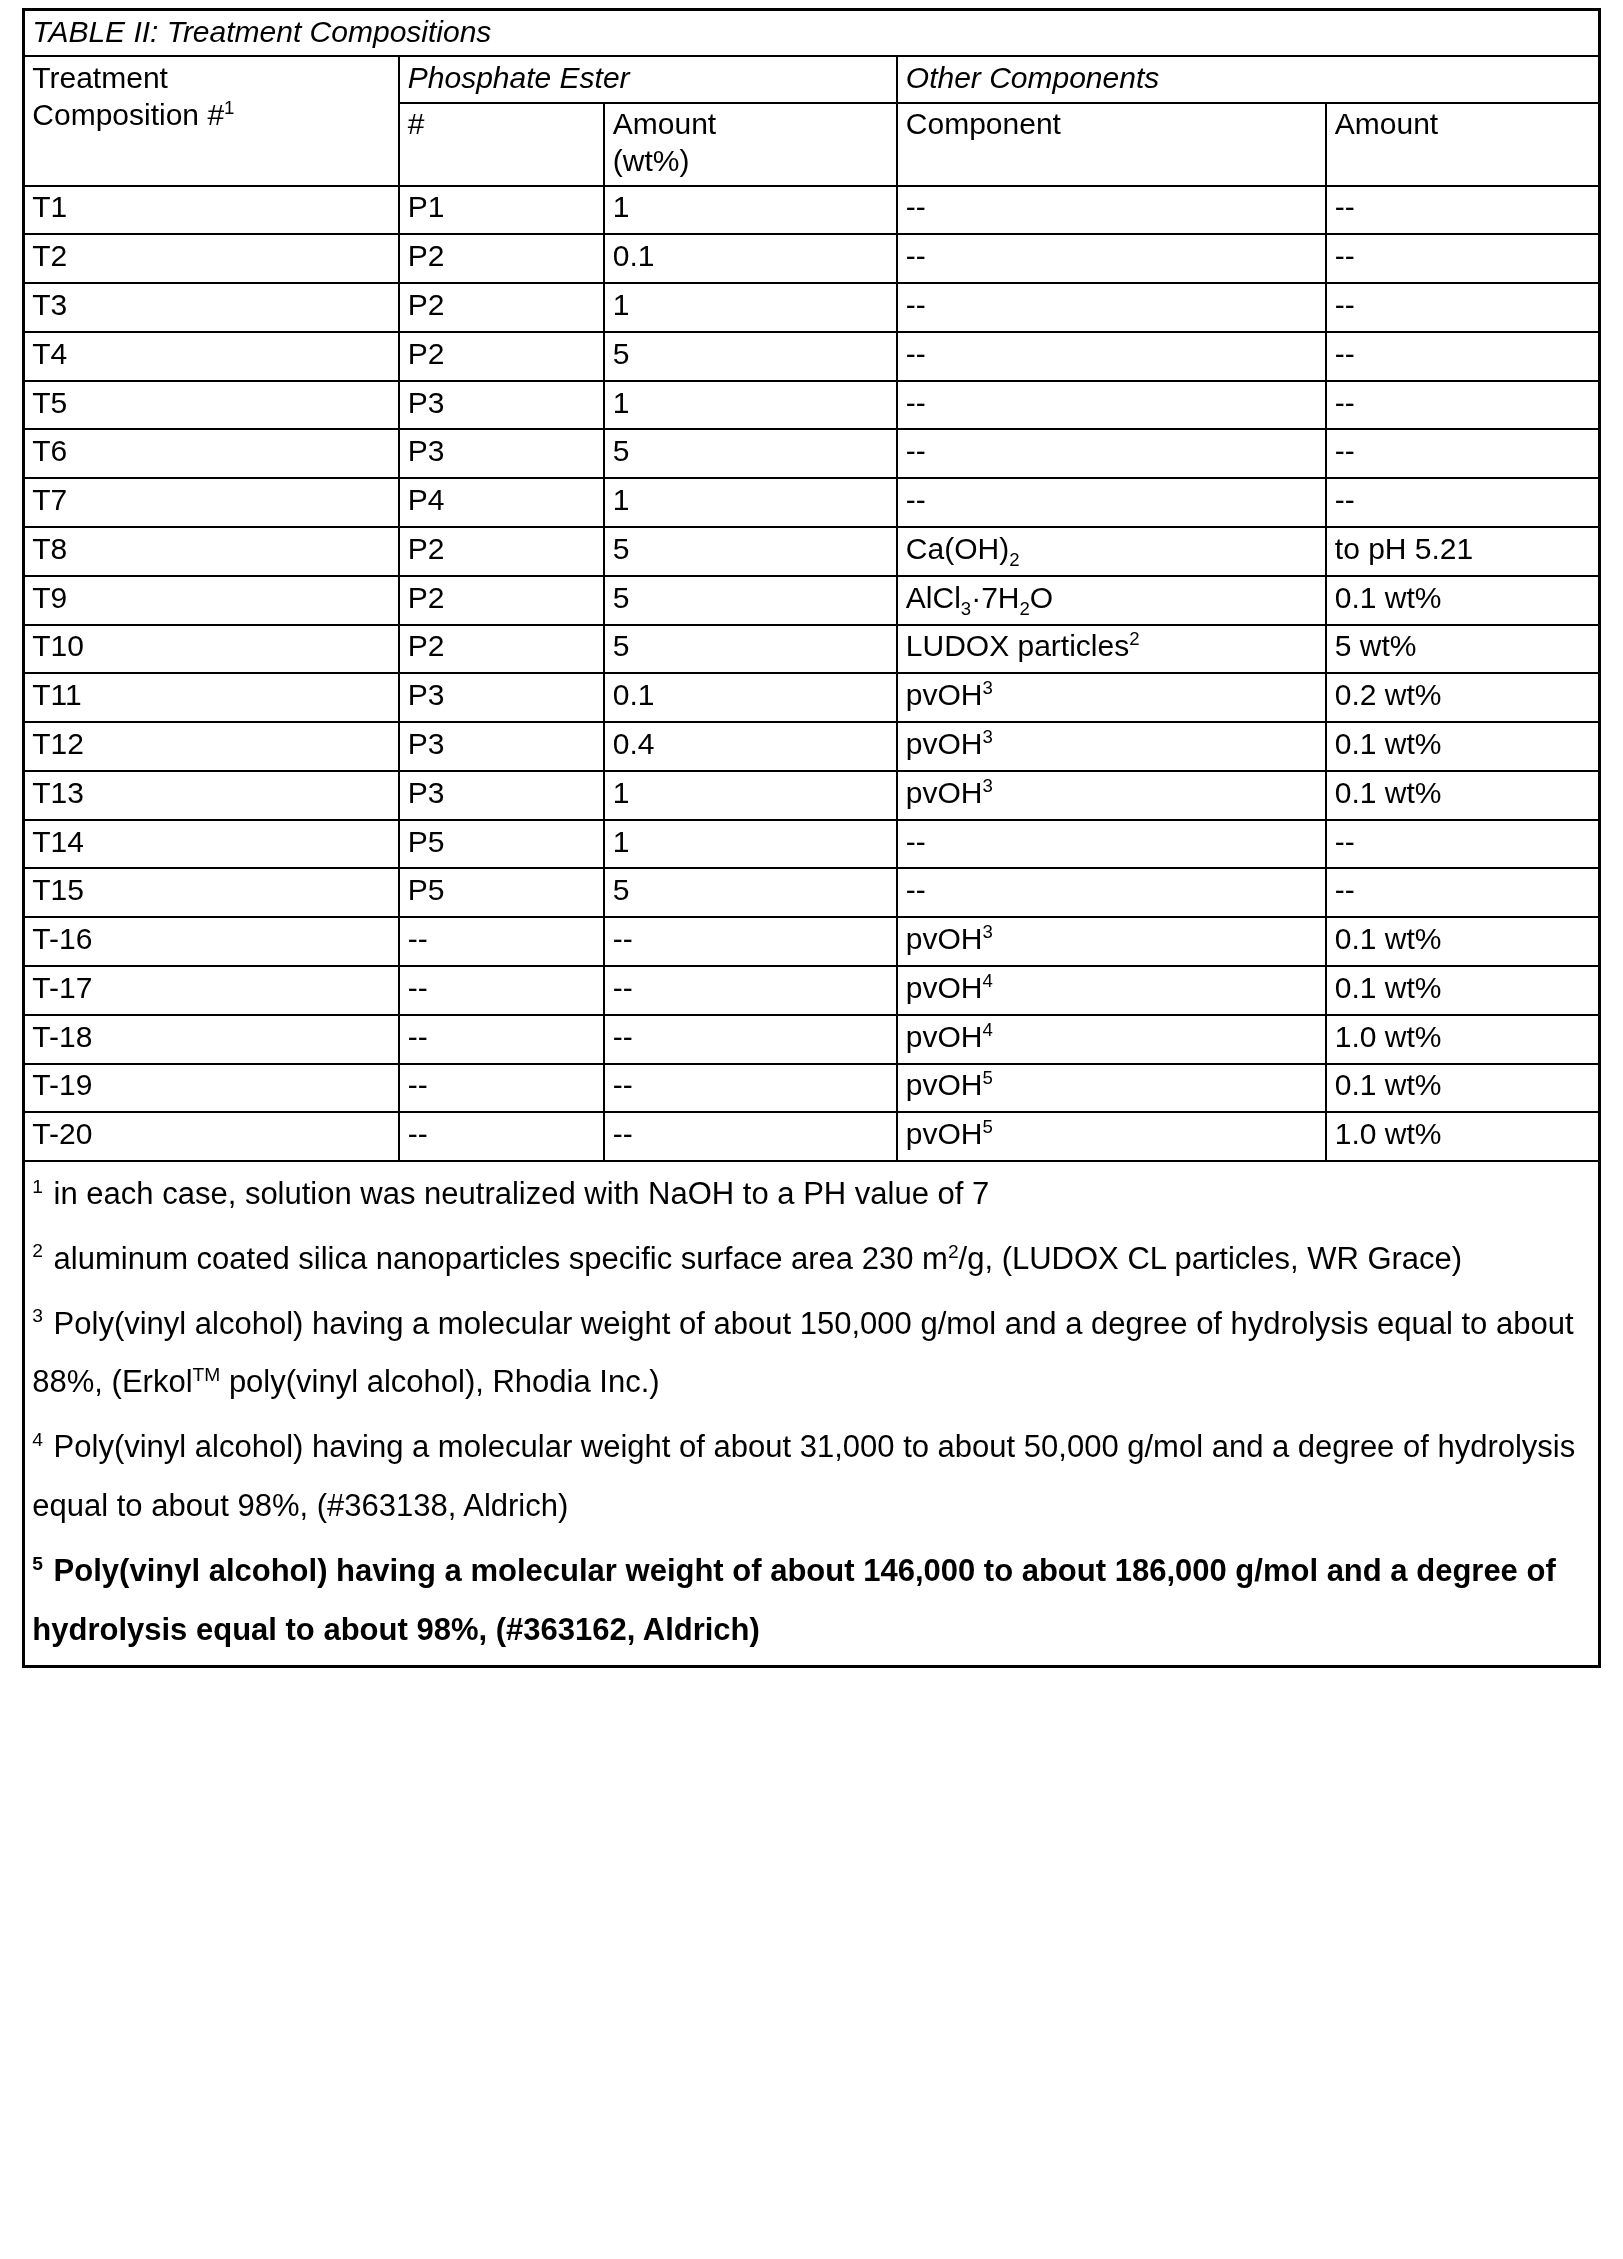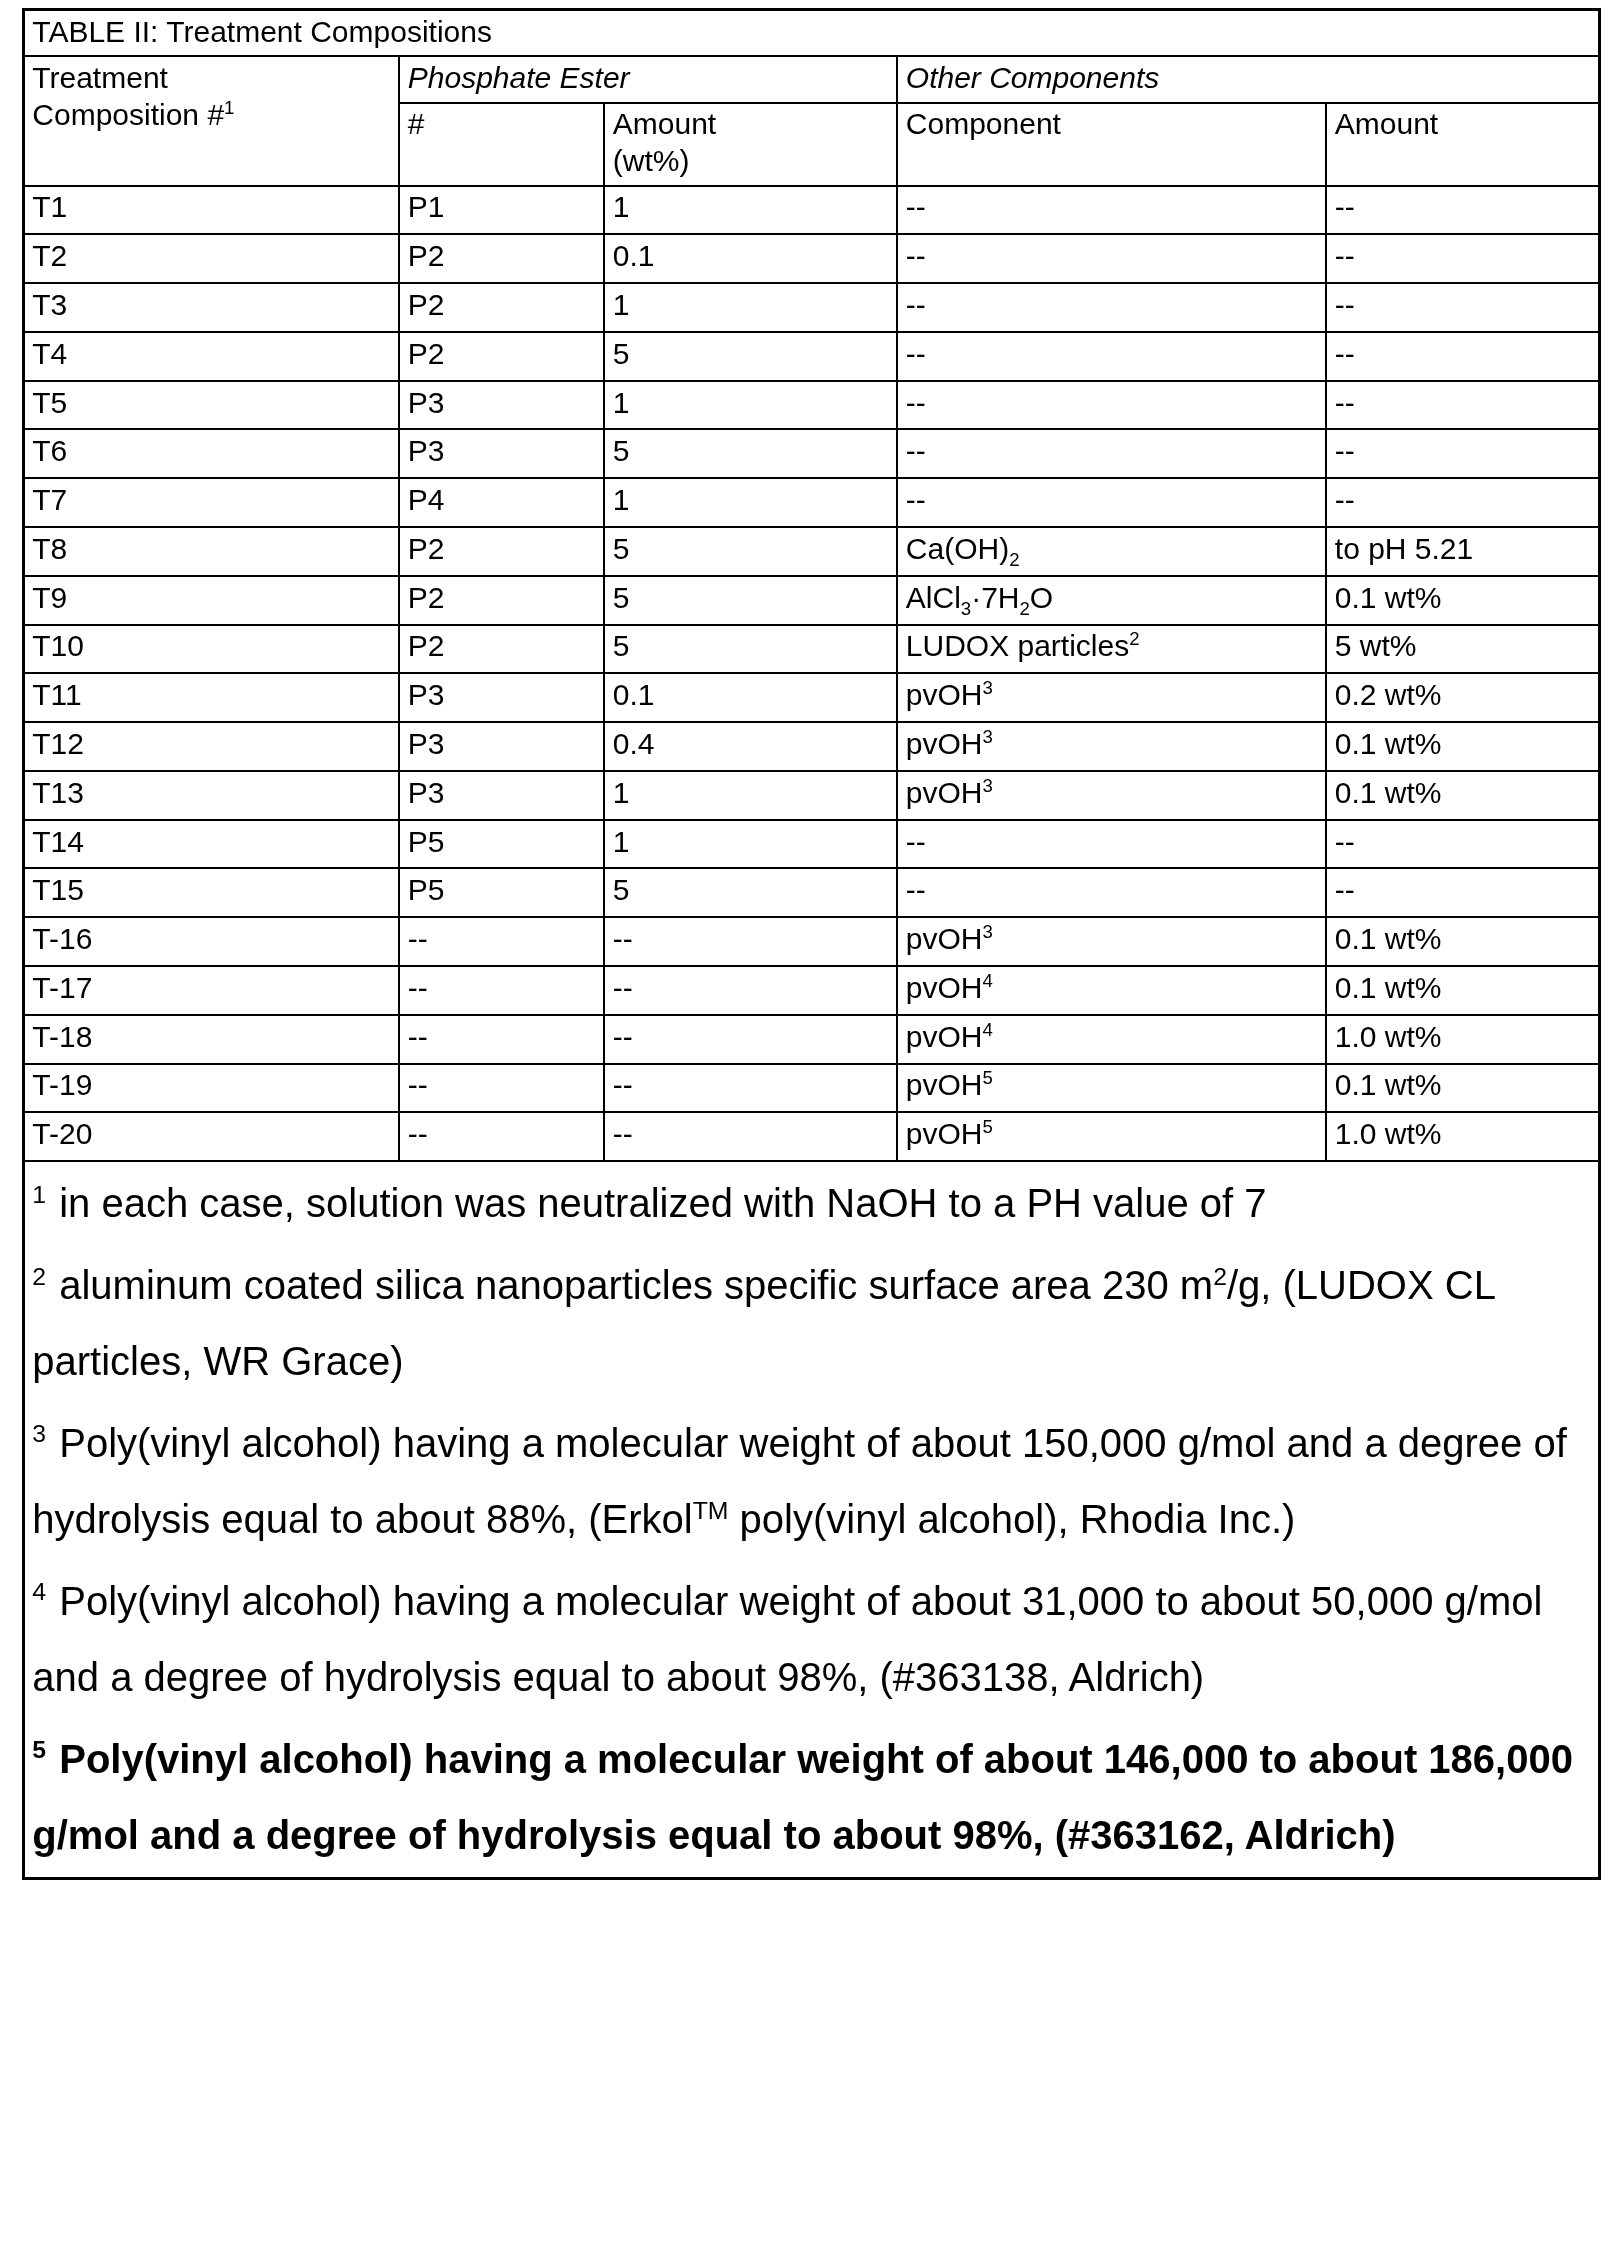--- a/index.html
+++ b/index.html
@@ -37,20 +37,21 @@
   
   table.tbl tr:first-child td { border-top: 0; }
   table.tbl tr:last-child td { border-bottom: 0; }
 
   .caption-cell {
     font-weight: bold;
     font-size: 33px;
     padding-top: 7.8px;
     padding-bottom: 9.8px;
     border-bottom-width: 2.9px;
+    font-style: italic;
   }
   .hdr {
     font-weight: bold;
     font-size: 32px;
     line-height: 1.2;
     padding-top: 5.9px;
     padding-bottom: 7.8px;
   }
   .hdr-tall { height: 115px; border-radius: 19px; }
   .grp-hdr { border-bottom: 2px solid #000; font-style: italic; }
@@ -65,21 +66,21 @@
   sub {
     font-size: 0.62em;
     vertical-align: sub;
     line-height: 0;
   }
   .notes-cell {
     padding: 9.8px 9.8px 11.7px 5.9px;
     border-top: 2.9px solid #000;
   }
   .note {
-    font-size: 40px;
+    font-size: 31px;
     line-height: 1.9;
     margin: 0 0 5.9px 0;
     padding: 0;
   }
   .note:last-child { margin-bottom: 0; font-weight: bold; }
   .note .marker {
     font-size: 0.62em;
     vertical-align: super;
     line-height: 0;
     margin-right: 2px;

